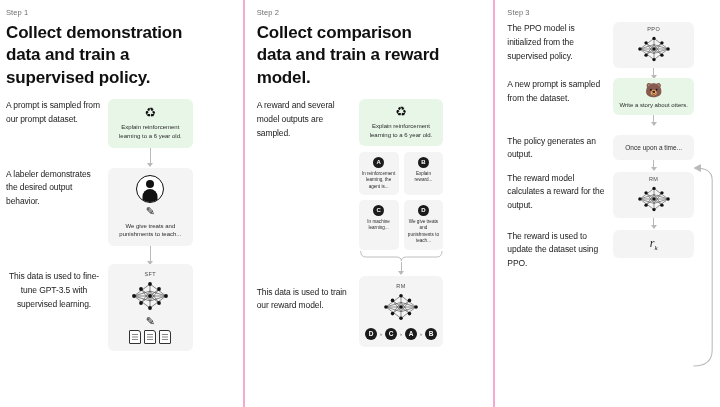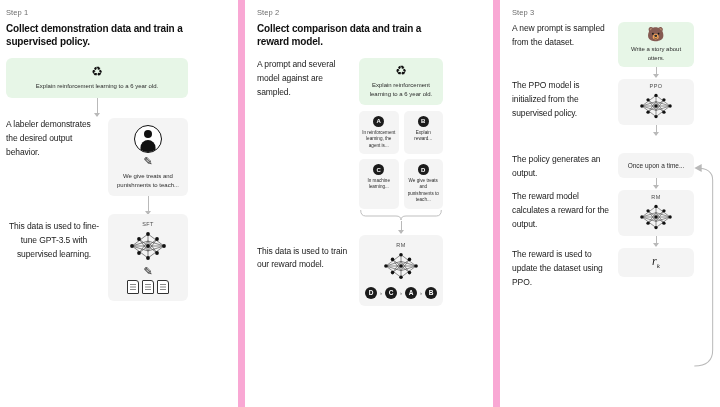--- a/index.html
+++ b/index.html
@@ -4,23 +4,23 @@
 <style>
   html,body{margin:0;padding:0;background:#ffffff;}
   body{
     width:720px;height:407px;overflow:hidden;
     font-family:"Liberation Sans", sans-serif;
     color:#1b1b1b;
     -webkit-font-smoothing:antialiased;
   }
   .board{position:relative;width:720px;height:407px;display:flex;background:#fff;gap:40px;}
   .col{position:relative;flex:1 1 0;padding:6px 10px 0 6px;box-sizing:border-box;}
-  .col + .col{border-left:7px solid #f9a8d4;padding-left:12px;}
+  .col + .col{border-left:2px solid #f9a8d4;padding-left:12px;}
   .step-kicker{font-size:7.5px;color:#6e6e6e;letter-spacing:.1px;margin:2px 0 5px 0;}
-  .step-title{font-size:10px;font-weight:bold;line-height:1.32;letter-spacing:-.15px;color:#101010;margin:0 0 10px 0;}
+  .step-title{font-size:17px;font-weight:bold;line-height:1.32;letter-spacing:-.15px;color:#101010;margin:0 0 10px 0;}
 
   .rows{position:relative;}
   .row{display:flex;align-items:flex-start;gap:6px;}
   .caption{font-size:8.5px;line-height:1.62;color:#1b1b1b;width:96px;flex:0 0 96px;letter-spacing:-.1px;}
   .c3 .caption{width:100px;flex:0 0 100px;}
   .stack{flex:1 1 auto;position:relative;display:flex;flex-direction:column;align-items:center;}
 
   .card{background:#f4f4f4;border-radius:6px;width:100%;box-sizing:border-box;
         display:flex;flex-direction:column;align-items:center;justify-content:center;
         padding:7px 6px;}
@@ -67,20 +67,21 @@
 
 <div class="board">
 
   <div class="col c1">
     <div class="step-kicker">Step 1</div>
     <div class="step-title">Collect demonstration data and train a supervised policy.</div>
 
     <div class="rows">
 
       <div class="row" style="margin-bottom:2px;">
+        <div class="caption">A prompt is sampled from our prompt dataset.</div>
         <div class="stack">
           <div class="card green">
             <div class="recycle">♻</div>
             <div class="card-text">Explain reinforcement learning to a 6 year old.</div>
           </div>
           <div class="arrow" style="height:18px;"></div>
         </div>
       </div>
 
       <div class="row" style="margin-top:-18px;">
@@ -131,21 +132,21 @@
     </div>
   </div>
 
   <div class="col c2">
     <div class="step-kicker">Step 2</div>
     <div class="step-title">Collect comparison data and train a reward model.</div>
 
     <div class="rows">
 
       <div class="row">
-        <div class="caption">A prompt and several model against are sampled.</div>
+        <div class="caption">A reward and several model outputs are sampled.</div>
         <div class="stack">
           <div class="card green" style="padding:6px 5px;">
             <div class="recycle">♻</div>
             <div class="card-text">Explain reinforcement learning to a 6 year old.</div>
           </div>
 
           <div class="grid2" style="margin-top:6px;">
             <div class="mini">
               <div class="badge">A</div>
               <div class="card-text">In reinforcement learning, the agent is...</div>
@@ -209,31 +210,20 @@
       </div>
 
     </div>
   </div>
 
   <div class="col c3" style="padding-right:26px;">
     <div class="step-kicker">Step 3</div>
 
     <div class="rows">
 
-      <div class="row">
-        <div class="caption">A new prompt is sampled from the dataset.</div>
-        <div class="stack">
-          <div class="card green" style="padding:5px;">
-            <div class="otter">🐻</div>
-            <div class="card-text">Write a story about otters.</div>
-          </div>
-          <div class="arrow" style="height:10px;"></div>
-        </div>
-      </div>
-
       <div class="row" style="margin-top:2px;">
         <div class="caption">The PPO model is initialized from the supervised policy.</div>
         <div class="stack">
           <div class="card" style="padding:4px;">
             <div class="card-label">PPO</div>
             <div class="netwrap">
               <svg width="40" height="30" viewBox="0 0 44 34">
                 <g stroke="#555" stroke-width=".7" fill="none">
                   <path d="M6 17 L22 5 L38 17 L22 29 Z M6 17 L22 12 L38 17 L22 22 Z M22 5 L22 29 M6 17 L38 17 M13 10 L31 24 M31 10 L13 24 M13 10 L22 22 M31 10 L22 22 M13 24 L22 12 M31 24 L22 12"></path>
                 </g>
@@ -248,21 +238,32 @@
                     <circle cx="31" cy="24" r="1.9"></circle>
                   <circle cx="22" cy="17" r="1.9"></circle>
                 </g>
               </svg>
             </div>
           </div>
           <div class="arrow" style="height:10px;"></div>
         </div>
       </div>
 
-      <div class="row" style="margin-top:18px;">
+      <div class="row">
+        <div class="caption">A new prompt is sampled from the dataset.</div>
+        <div class="stack">
+          <div class="card green" style="padding:5px;">
+            <div class="otter">🐻</div>
+            <div class="card-text">Write a story about otters.</div>
+          </div>
+          <div class="arrow" style="height:10px;"></div>
+        </div>
+      </div>
+
+      <div class="row" style="margin-top:10px;">
         <div class="caption">The policy generates an output.</div>
         <div class="stack">
           <div class="outbox">Once upon a time...</div>
           <div class="arrow" style="height:10px;"></div>
         </div>
       </div>
 
       <div class="row" style="margin-top:2px;">
         <div class="caption">The reward model calculates a reward for the output.</div>
         <div class="stack">

